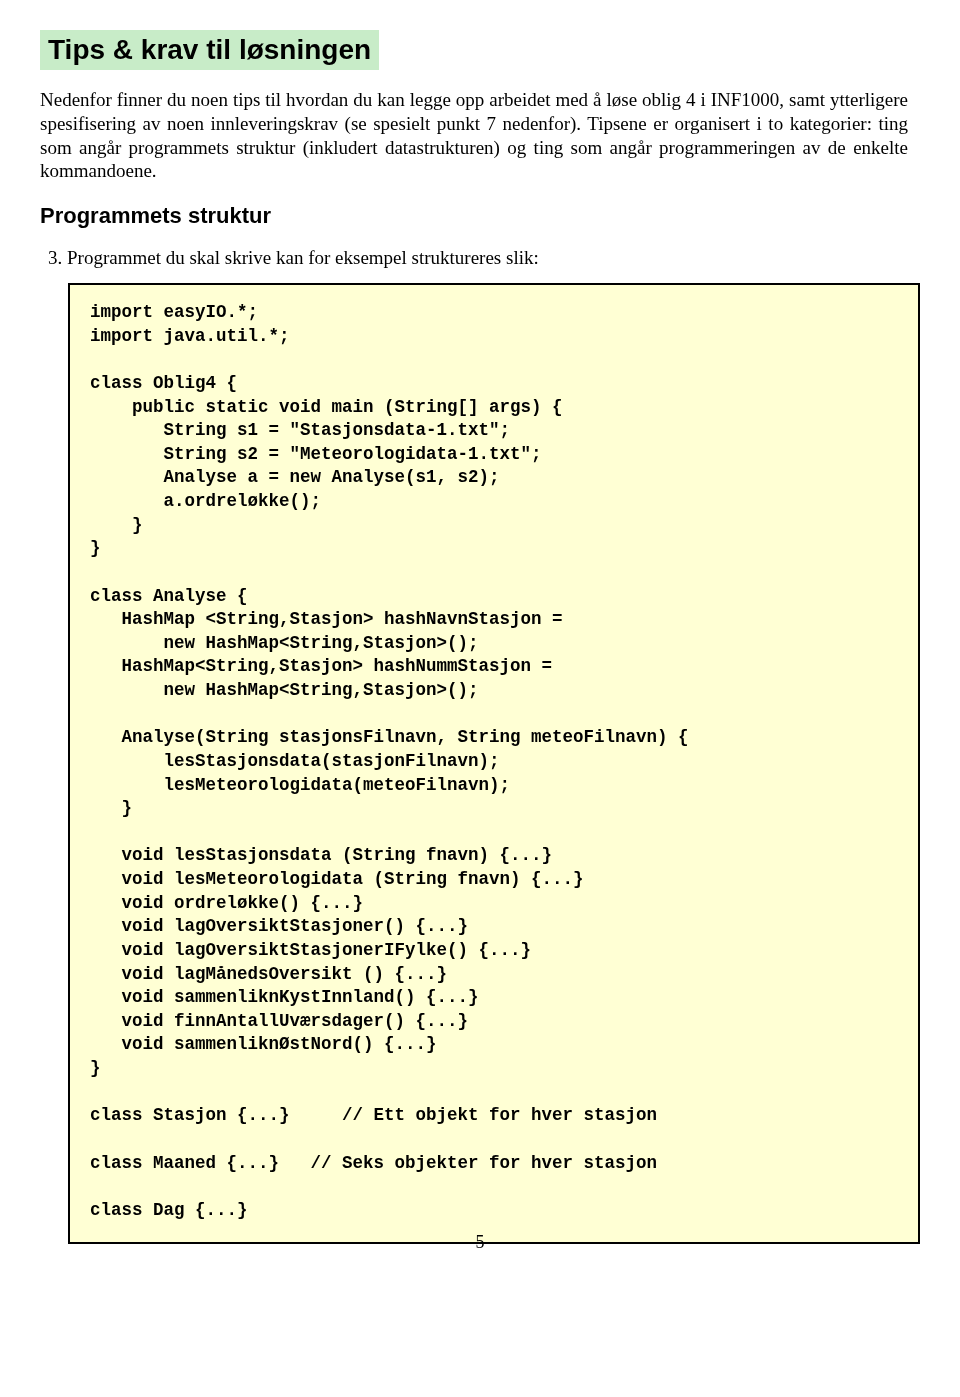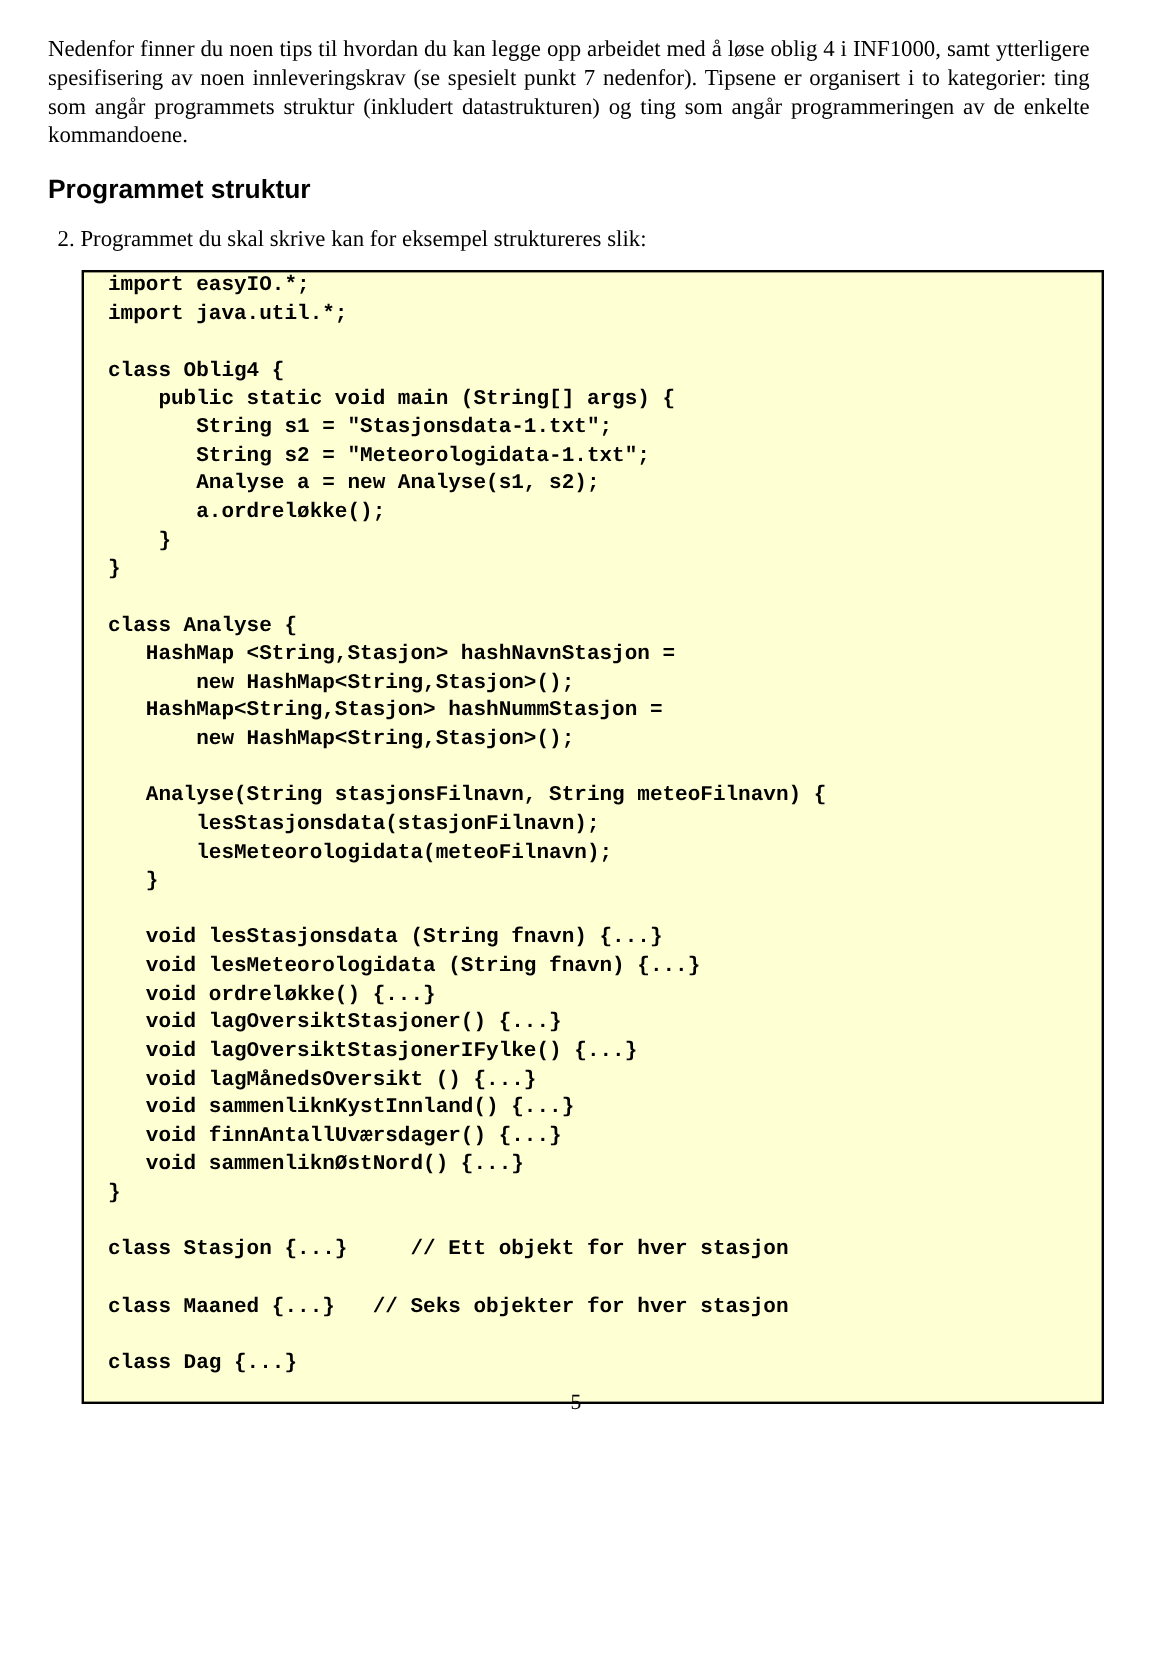--- a/index.html
+++ b/index.html
@@ -44,21 +44,21 @@
     font-size: 19px;
     margin: 0 0 14px 0;
     padding-left: 28px;
     text-indent: -20px;
     color: #000;
   }
   .code-frame {
     margin-left: 28px;
     border: 2px solid #000;
     background: #ffffd4;
-    padding: 0 20px 20px 20px;
+    padding: 16px 20px 20px 20px;
   }
   .code-frame pre {
     margin: 0;
     font-family: "Courier New", Courier, monospace;
     font-size: 17.5px;
     font-weight: bold;
     line-height: 1.35;
     color: #000;
     white-space: pre;
   }
@@ -68,26 +68,29 @@
     font-size: 18px;
     color: #000;
     margin-top: -12px;
   }
 </style>
 </head>
 <body>
 
 <div class="page">
 
+  <div class="title-box">
+    <h1>Tips &amp; krav til løsningen</h1>
+  </div>
 
   <p class="intro">Nedenfor finner du noen tips til hvordan du kan legge opp arbeidet med å løse oblig 4 i INF1000, samt ytterligere spesifisering av noen innleveringskrav (se spesielt punkt 7 nedenfor). Tipsene er organisert i to kategorier: ting som angår programmets struktur (inkludert datastrukturen) og ting som angår programmeringen av de enkelte kommandoene.</p>
 
-  <h2 class="section-heading">Programmet struktur</h2>
+  <h2 class="section-heading">Programmets struktur</h2>
 
-  <p class="numbered-item">2. Programmet du skal skrive kan for eksempel struktureres slik:</p>
+  <p class="numbered-item">3. Programmet du skal skrive kan for eksempel struktureres slik:</p>
 
   <div class="code-frame">
     <pre>import easyIO.*;
 import java.util.*;
 
 class Oblig4 {
     public static void main (String[] args) {
        String s1 = "Stasjonsdata-1.txt";
        String s2 = "Meteorologidata-1.txt";
        Analyse a = new Analyse(s1, s2);

